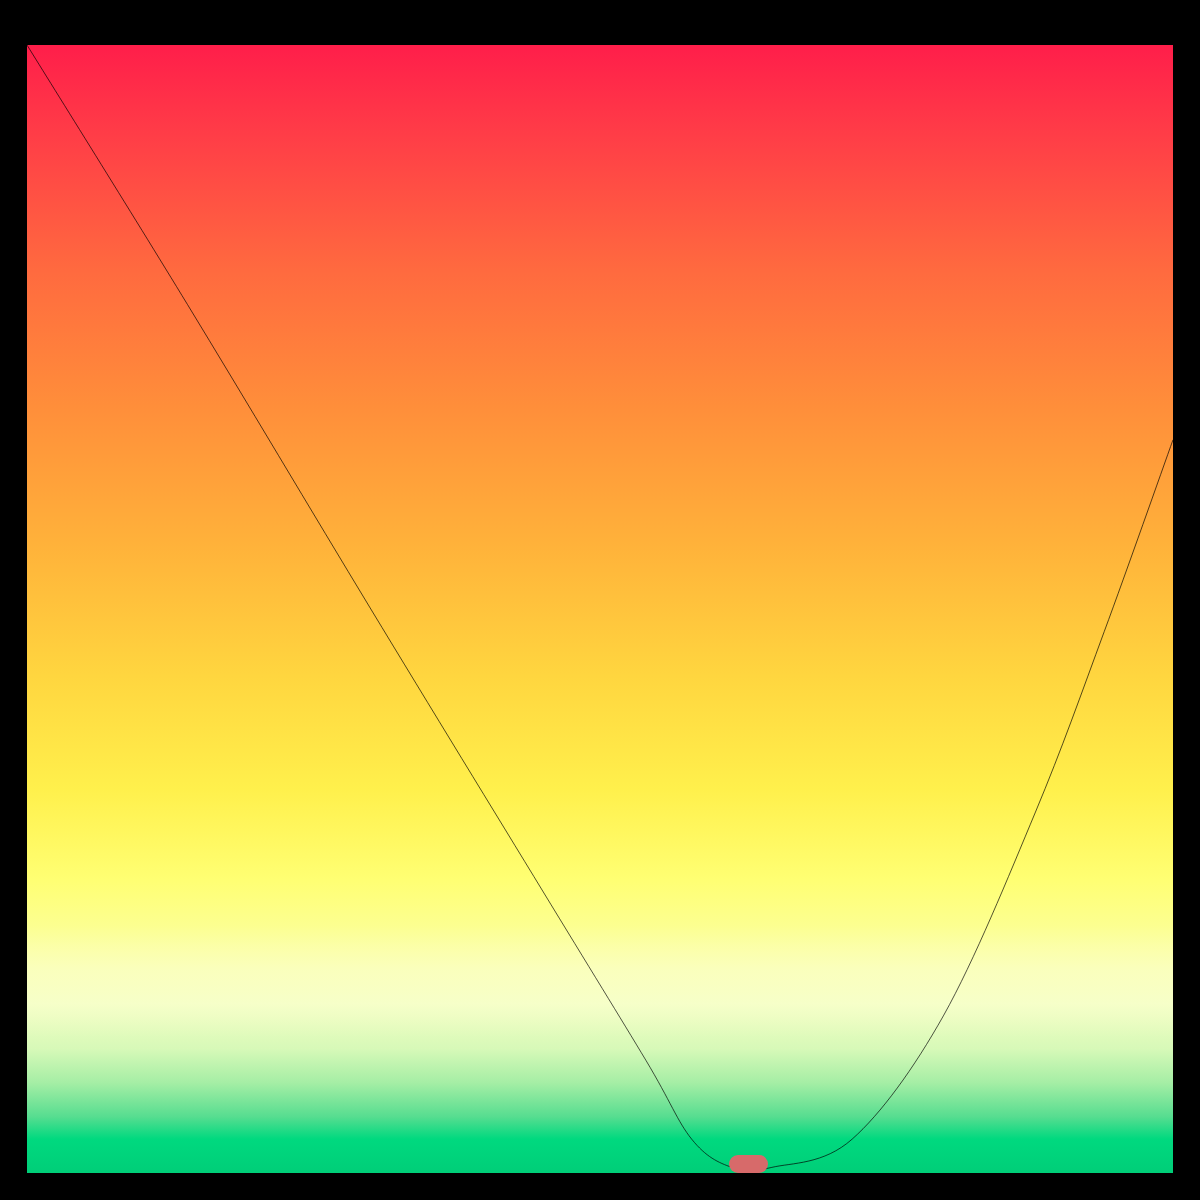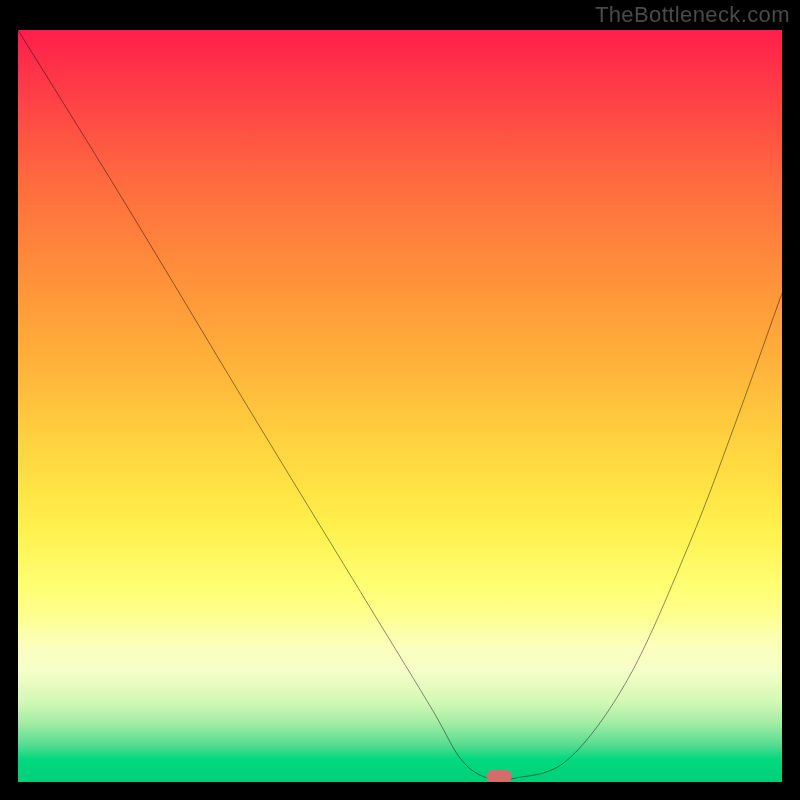--- a/index.html
+++ b/index.html
@@ -86,21 +86,20 @@
     background: #d76a6a;
     border-radius: 6px;
     transform: translate(-50%, -50%);
     z-index: 5;
   }
 </style>
 </head>
 <body>
 
 <div class="frame">
-  <div class="watermark">TheBottleneck.com</div>
   <div class="plot-area">
     <div class="light-band"></div>
     <svg class="curve" viewBox="0 0 100 100" preserveAspectRatio="none">
       <path id="curve-path" d="M 0.000 0.000 C 2.333 3.833 9.000 14.667 14.000 23.000 C 19.000 31.333 24.833 41.333 30.000 50.000 C 35.167 58.667 41.000 68.333 45.000 75.000 C 49.000 81.667 51.833 86.333 54.000 90.000 C 56.167 93.667 56.750 95.417 58.000 97.000 C 59.250 98.583 60.333 99.083 61.500 99.500 C 62.667 99.917 63.250 99.917 65.000 99.500 C 66.750 99.083 69.500 99.250 72.000 97.000 C 74.500 94.750 77.333 90.833 80.000 86.000 C 82.667 81.167 85.667 73.667 88.000 68.000 C 90.333 62.333 92.000 57.500 94.000 52.000 C 96.000 46.500 99.000 37.833 100.000 35.000" fill="none" stroke="#000000" stroke-width="0.45" vector-effect="non-scaling-stroke"></path>
     </svg>
     <div class="marker" id="marker" style="left: 63%; top: 99.2%;"></div>
   </div>
 </div>
 
 </body></html>

